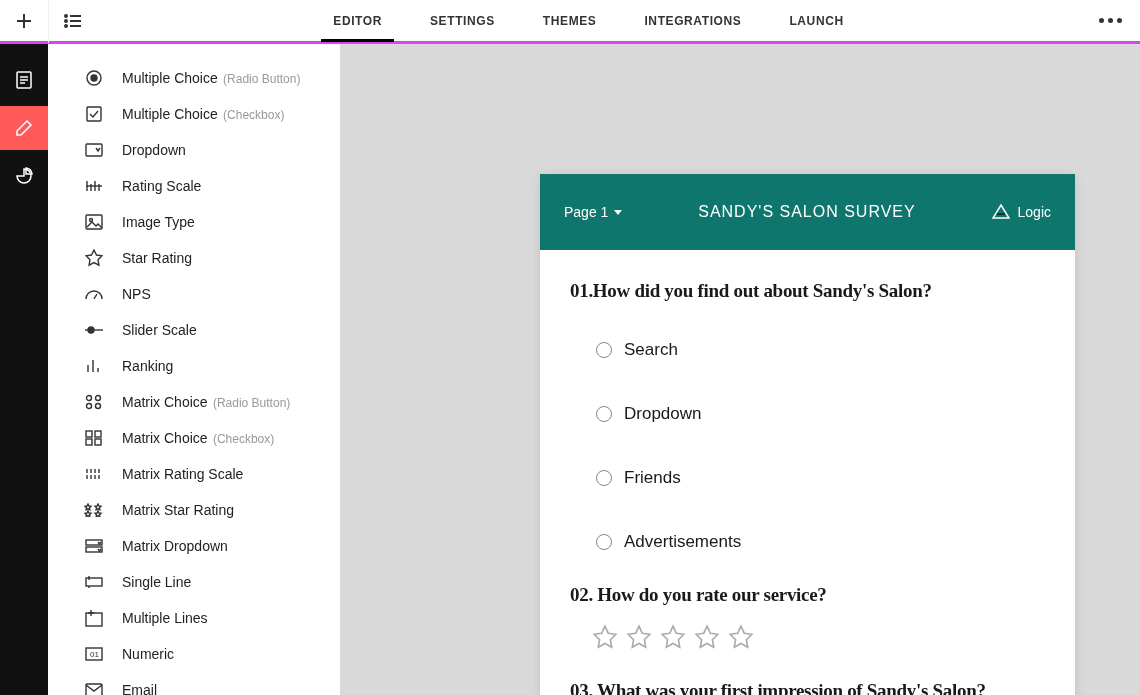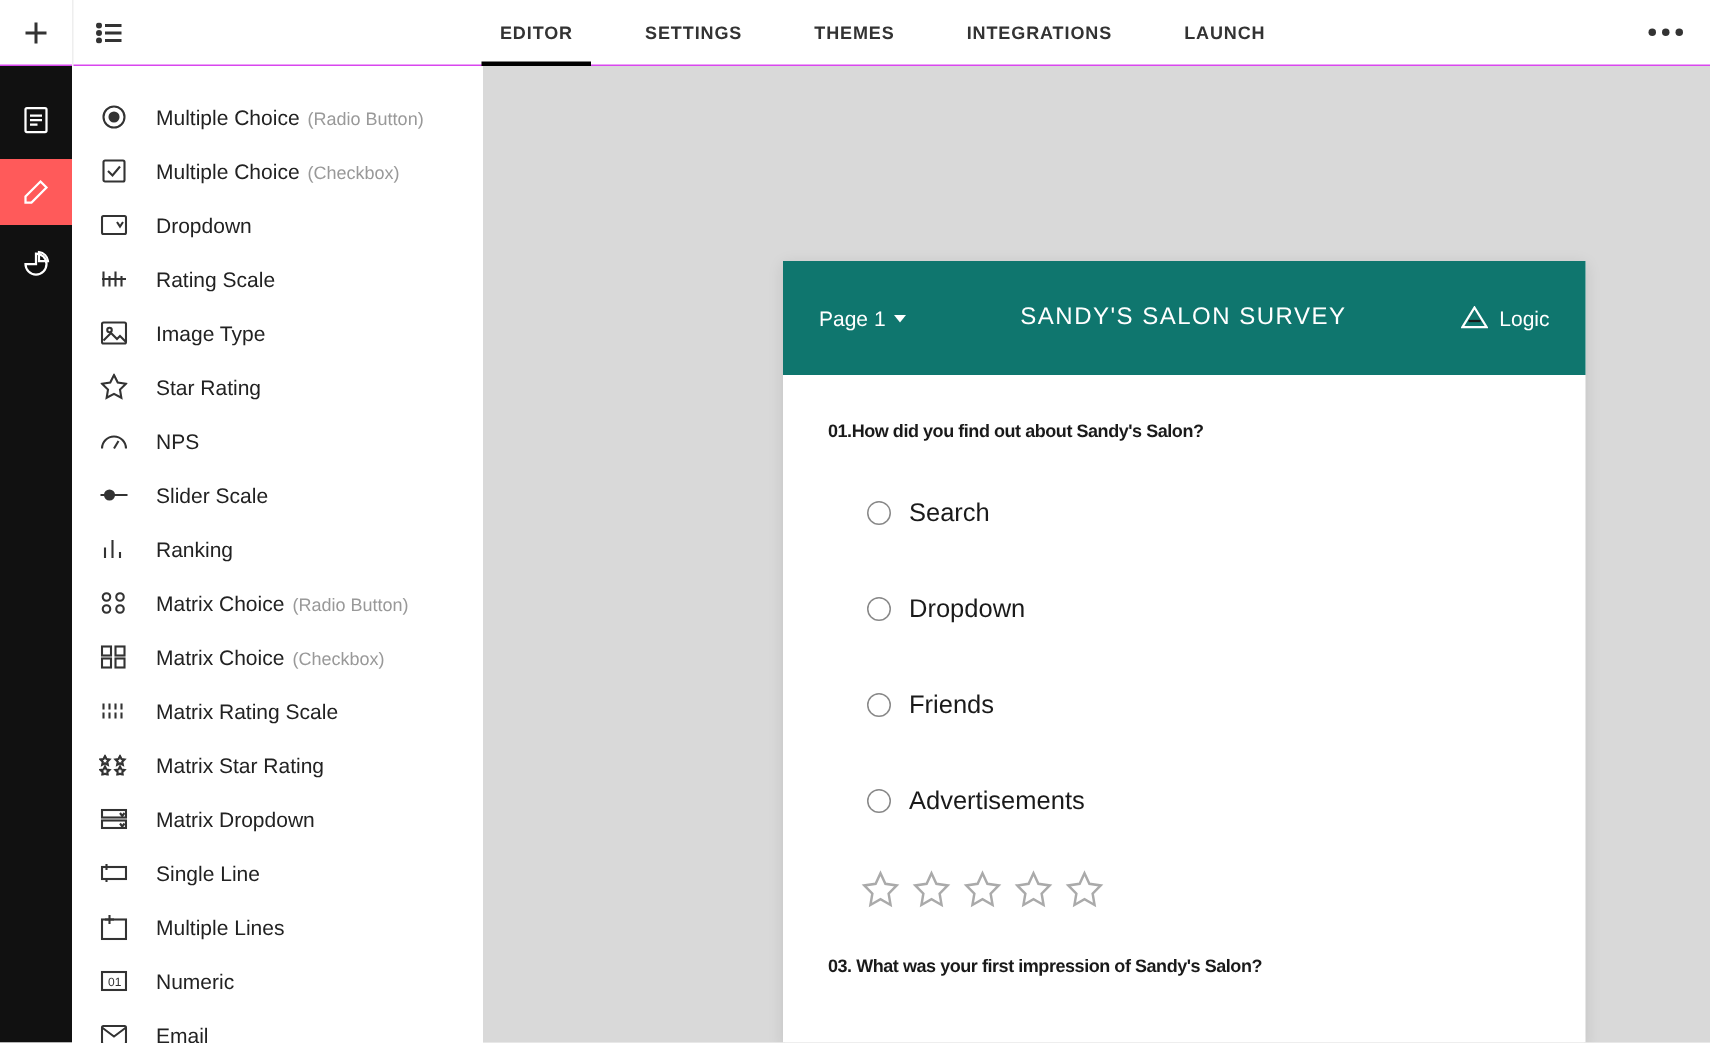--- a/index.html
+++ b/index.html
@@ -1,58 +1,58 @@
 <!DOCTYPE html>
 <html><head>
 <meta charset="utf-8">
 <style>
   * { box-sizing: border-box; margin: 0; padding: 0; }
   html, body { width: 1140px; height: 695px; overflow: hidden; font-family: -apple-system, Helvetica, Arial, sans-serif; }
   body { display: flex; flex-direction: column; }
 
   
-  .topbar { height: 44px; display: flex; align-items: center; border-bottom: 1px solid #d946ef; background: #fff; }
+  .topbar { height: 44px; display: flex; align-items: center; border-bottom: 3px solid #d946ef; background: #fff; }
   .topbar-left { display: flex; align-items: center; height: 100%; }
   .tb-btn { width: 48px; height: 44px; display: flex; align-items: center; justify-content: center; cursor: pointer; }
   .tb-divider { width: 1px; height: 44px; background: #eee; }
   .tabs { flex: 1; display: flex; align-items: center; justify-content: center; gap: 48px; height: 100%; }
   .tab { font-size: 12px; font-weight: 700; letter-spacing: 0.6px; color: #333; cursor: pointer; height: 100%; display: flex; align-items: center; position: relative; }
   .tab.active::after { content: ""; position: absolute; left: -12px; right: -12px; bottom: -1px; height: 3px; background: #000; }
   .topbar-right { width: 60px; display: flex; align-items: center; justify-content: center; cursor: pointer; }
   .dots { display: flex; gap: 4px; }
   .dots span { width: 5px; height: 5px; background: #333; border-radius: 50%; }
 
   
   .main { flex: 1; display: flex; height: calc(695px - 44px); }
 
   
   .rail { width: 48px; background: #111; display: flex; flex-direction: column; align-items: center; padding-top: 14px; gap: 4px; }
   .rail-btn { width: 48px; height: 44px; display: flex; align-items: center; justify-content: center; cursor: pointer; }
   .rail-btn.active { background: #ff5a5a; }
   .rail-btn svg { stroke: #fff; }
 
   
-  .sidebar { width: 274px; background: #fff; padding: 16px 18px; overflow-y: auto; }
+  .sidebar { width: 274px; background: #fff; padding: 16px 18px; overflow-y: auto; margin-left: 18px; }
   .qtype { display: flex; align-items: center; gap: 18px; padding: 8px 0; cursor: pointer; }
   .qtype-icon { width: 20px; height: 20px; display: flex; align-items: center; justify-content: center; flex-shrink: 0; }
   .qtype-label { font-size: 14px; color: #222; }
   .qtype-meta { font-size: 12px; color: #999; margin-left: 2px; }
 
   
   .canvas { flex: 1; background: #d9d9d9; position: relative; overflow: hidden; }
   .survey-card { position: absolute; left: 200px; top: 130px; width: 535px; background: #fff; box-shadow: 0 2px 10px rgba(0,0,0,0.1); }
   .survey-header { background: #0f766e; color: #fff; height: 76px; display: flex; align-items: center; padding: 0 24px; }
   .page-sel { font-size: 14px; cursor: pointer; display: flex; align-items: center; gap: 6px; }
   .caret-dn { width: 0; height: 0; border-left: 4px solid transparent; border-right: 4px solid transparent; border-top: 5px solid #fff; }
   .survey-title { flex: 1; text-align: center; font-size: 16px; font-weight: 400; letter-spacing: 1px; }
   .logic-btn { display: flex; align-items: center; gap: 8px; font-size: 14px; cursor: pointer; }
 
   .survey-body { padding: 30px 30px 20px 30px; font-family: 'Arial Narrow', Arial, sans-serif; }
   .q { margin-bottom: 26px; }
-  .qtitle { font-size: 12px; font-weight: 700; color: #1a1a1a; margin-bottom: 14px; font-stretch: condensed; letter-spacing: -0.3px; }
+  .qtitle { font-size: 19px; font-weight: 700; color: #1a1a1a; margin-bottom: 14px; font-stretch: condensed; letter-spacing: -0.3px; font-family: Liberation Serif, serif; }
   .opt { display: flex; align-items: center; gap: 12px; padding: 6px 0 6px 26px; margin-top: 32px; }
   .radio { width: 16px; height: 16px; border: 1.5px solid #888; border-radius: 50%; flex-shrink: 0; }
   .opt-label { font-size: 17px; color: #1a1a1a; font-stretch: condensed; }
   .stars { display: flex; gap: 8px; padding-left: 22px; padding-top: 4px; }
   .star svg { stroke: #aaa; fill: none; }
 
   
   .sidebar::-webkit-scrollbar { width: 0; }
 </style>
 </head>
@@ -312,20 +312,21 @@
             <div class="opt">
         <span class="radio"></span>
         <span class="opt-label">Friends</span>
       </div>
             <div class="opt">
         <span class="radio"></span>
         <span class="opt-label">Advertisements</span>
       </div>
           </div>
           <div class="q">
+            <div class="qtitle">02. How do you rate our service?</div>
             <div class="stars">
               <span class="star"><svg width="26" height="26" viewBox="0 0 24 24" stroke-width="1.5">
                   <path d="M12 2l3 6.5 7 1-5 5 1.2 7L12 18l-6.2 3.5L7 14.5 2 9.5l7-1L12 2z"></path>
                 </svg></span>
               <span class="star"><svg width="26" height="26" viewBox="0 0 24 24" stroke-width="1.5">
                   <path d="M12 2l3 6.5 7 1-5 5 1.2 7L12 18l-6.2 3.5L7 14.5 2 9.5l7-1L12 2z"></path>
                 </svg></span>
               <span class="star"><svg width="26" height="26" viewBox="0 0 24 24" stroke-width="1.5">
                   <path d="M12 2l3 6.5 7 1-5 5 1.2 7L12 18l-6.2 3.5L7 14.5 2 9.5l7-1L12 2z"></path>
                 </svg></span>

